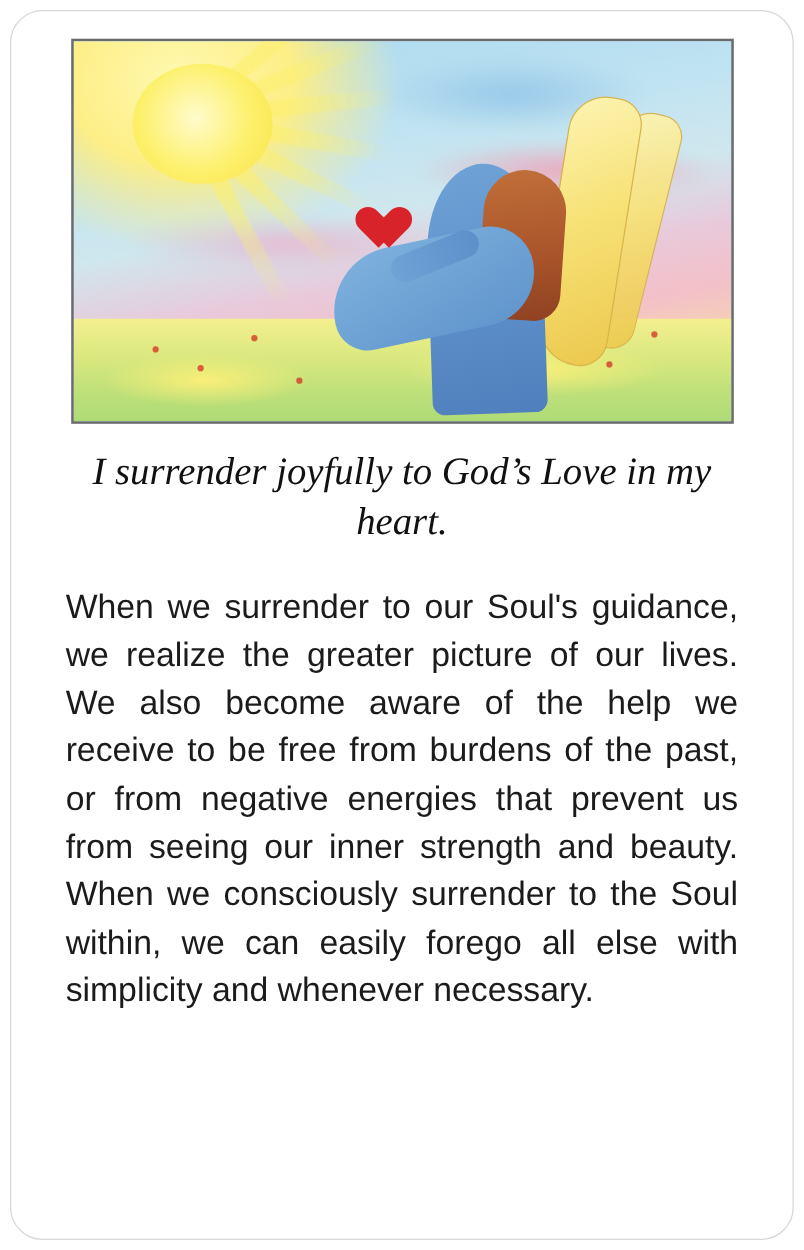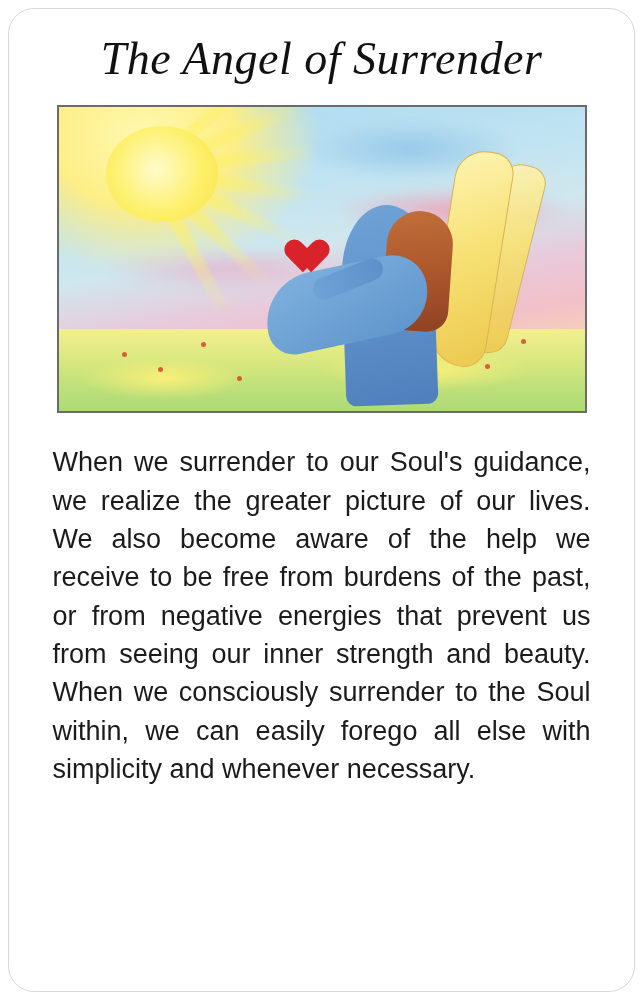--- a/index.html
+++ b/index.html
@@ -228,21 +228,20 @@
     font-size: 27px;
     line-height: 1.42;
     color: #1b1b1b;
   }
 </style>
 </head>
 <body>
 
 <div class="card">
 
-  <h1 class="card-title">The Angel of Surrender</h1>
 
   <div class="art-frame">
     <div class="sky"></div>
     <div class="cloud-blue"></div>
     <div class="cloud-pink-a"></div>
     <div class="cloud-pink-b"></div>
 
     <div class="ray" style="transform:rotate(-40deg)"></div>
     <div class="ray" style="transform:rotate(-22deg)"></div>
     <div class="ray" style="transform:rotate(-6deg)"></div>
@@ -265,16 +264,17 @@
 
     <div class="wing-b"></div>
     <div class="wing-a"></div>
     <div class="angel-body"></div>
     <div class="angel-hair"></div>
     <div class="angel-shawl"></div>
     <div class="arm"></div>
     <div class="heart"></div>
   </div>
 
+  <p class="quote">I surrender joyfully to God’s Love in my heart.</p>
 
   <p class="body-text">When we surrender to our Soul's guidance, we realize the greater picture of our lives. We also become aware of the help we receive to be free from burdens of the past, or from negative energies that prevent us from seeing our inner strength and beauty. When we consciously surrender to the Soul within, we can easily forego all else with simplicity and whenever necessary.</p>
 
 </div>
 
 </body></html>

